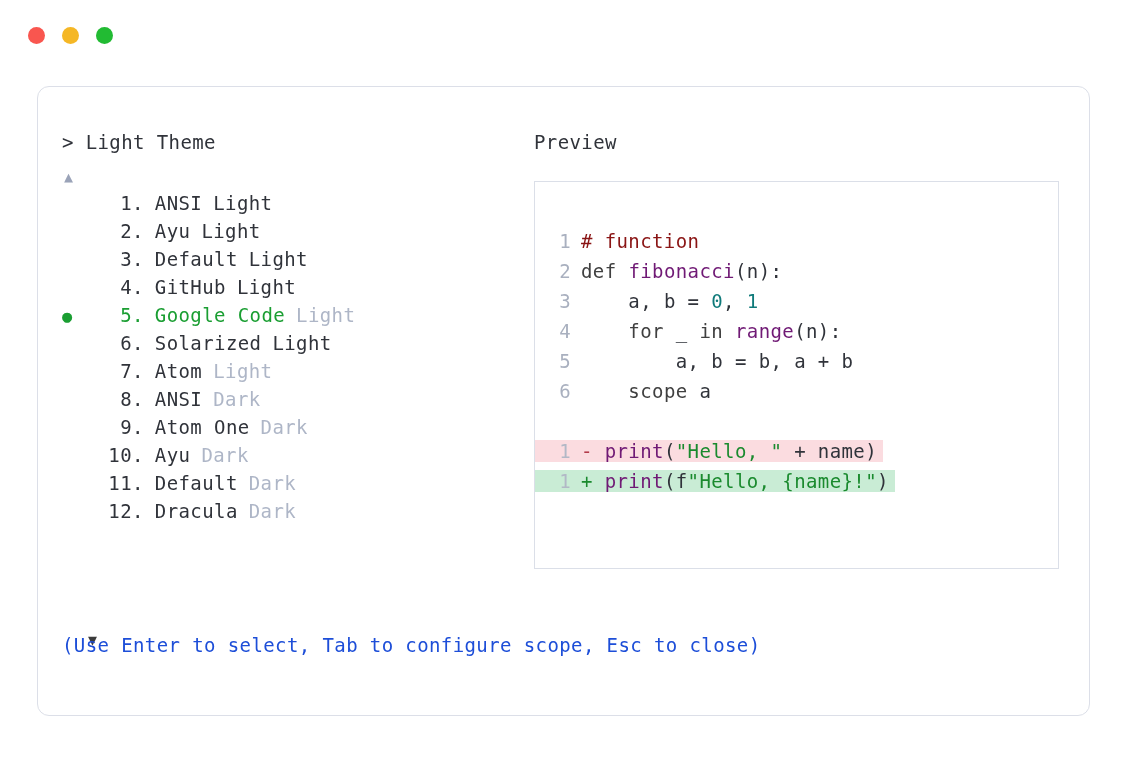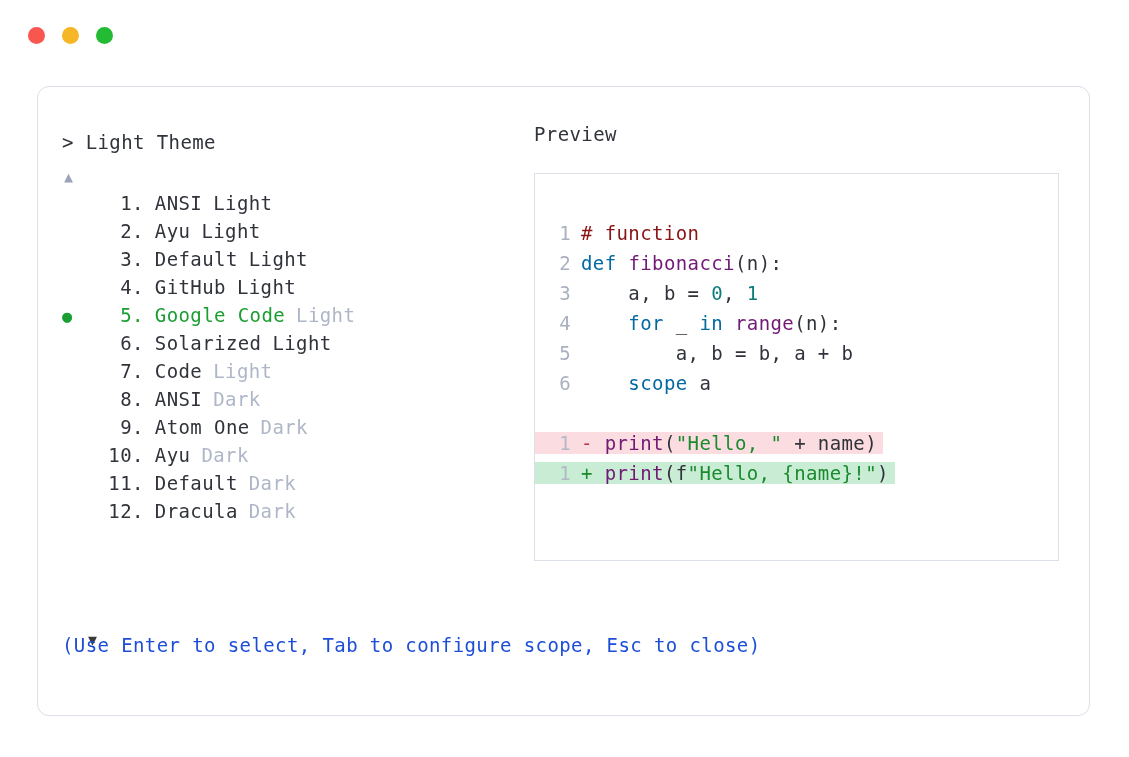--- a/index.html
+++ b/index.html
@@ -142,21 +142,21 @@
     font-size: 19px;
     letter-spacing: 0.4px;
     color: #1d4ed8;
     white-space: pre;
   }
 
   
   .right-col {
     position: absolute;
     left: 496px;
-    top: 38px;
+    top: 46px;
     width: 530px;
   }
   .preview-label {
     font-size: 19px;
     color: #30333a;
     letter-spacing: 0.4px;
     line-height: 1.0;
   }
   .code-panel {
     margin-top: 29px;
@@ -185,21 +185,21 @@
     color: #a9b0bf;
     padding-right: 0px;
   }
   .code-text {
     padding-left: 10px;
     color: #30333a;
   }
 
   
   .tok-comment { color: #8a1515; text-align: right; }
-  .tok-kw      { color: #0369a1; }
+  .tok-kw      { color: #404040; }
   .tok-fn      { color: #701a75; }
   .tok-num     { color: #0f7a7a; }
   .tok-str     { color: #1a8a2e; }
   .tok-plain   { color: #30333a; }
   .tok-punct   { color: #30333a; }
 
   .code-gap { height: 30px; }
 
   
   .diff-row {
@@ -238,21 +238,21 @@
 
       <div class="scroll-up">▲</div>
 
       <ul class="theme-list" id="theme-list">
           <li class="theme-item"><span class="bullet-slot"></span><span class="idx">1</span><span class="idx-dot">.</span><span class="theme-name">ANSI</span><span class="theme-variant strong">Light</span></li>
           <li class="theme-item"><span class="bullet-slot"></span><span class="idx">2</span><span class="idx-dot">.</span><span class="theme-name">Ayu</span><span class="theme-variant strong">Light</span></li>
           <li class="theme-item"><span class="bullet-slot"></span><span class="idx">3</span><span class="idx-dot">.</span><span class="theme-name">Default</span><span class="theme-variant strong">Light</span></li>
           <li class="theme-item"><span class="bullet-slot"></span><span class="idx">4</span><span class="idx-dot">.</span><span class="theme-name">GitHub</span><span class="theme-variant strong">Light</span></li>
           <li class="theme-item selected"><span class="bullet-slot">●</span><span class="idx">5</span><span class="idx-dot">.</span><span class="theme-name">Google Code</span><span class="theme-variant">Light</span></li>
           <li class="theme-item"><span class="bullet-slot"></span><span class="idx">6</span><span class="idx-dot">.</span><span class="theme-name">Solarized</span><span class="theme-variant strong">Light</span></li>
-          <li class="theme-item"><span class="bullet-slot"></span><span class="idx">7</span><span class="idx-dot">.</span><span class="theme-name">Code</span><span class="theme-variant">Light</span></li>
+          <li class="theme-item"><span class="bullet-slot"></span><span class="idx">7</span><span class="idx-dot">.</span><span class="theme-name">Atom</span><span class="theme-variant">Light</span></li>
           <li class="theme-item"><span class="bullet-slot"></span><span class="idx">8</span><span class="idx-dot">.</span><span class="theme-name">ANSI</span><span class="theme-variant">Dark</span></li>
           <li class="theme-item"><span class="bullet-slot"></span><span class="idx">9</span><span class="idx-dot">.</span><span class="theme-name">Atom One</span><span class="theme-variant">Dark</span></li>
           <li class="theme-item"><span class="bullet-slot"></span><span class="idx">10</span><span class="idx-dot">.</span><span class="theme-name">Ayu</span><span class="theme-variant">Dark</span></li>
           <li class="theme-item"><span class="bullet-slot"></span><span class="idx">11</span><span class="idx-dot">.</span><span class="theme-name">Default</span><span class="theme-variant">Dark</span></li>
           <li class="theme-item"><span class="bullet-slot"></span><span class="idx">12</span><span class="idx-dot">.</span><span class="theme-name">Dracula</span><span class="theme-variant">Dark</span></li>
         </ul>
 
       <div class="scroll-down">▼</div>
     </div>
 

